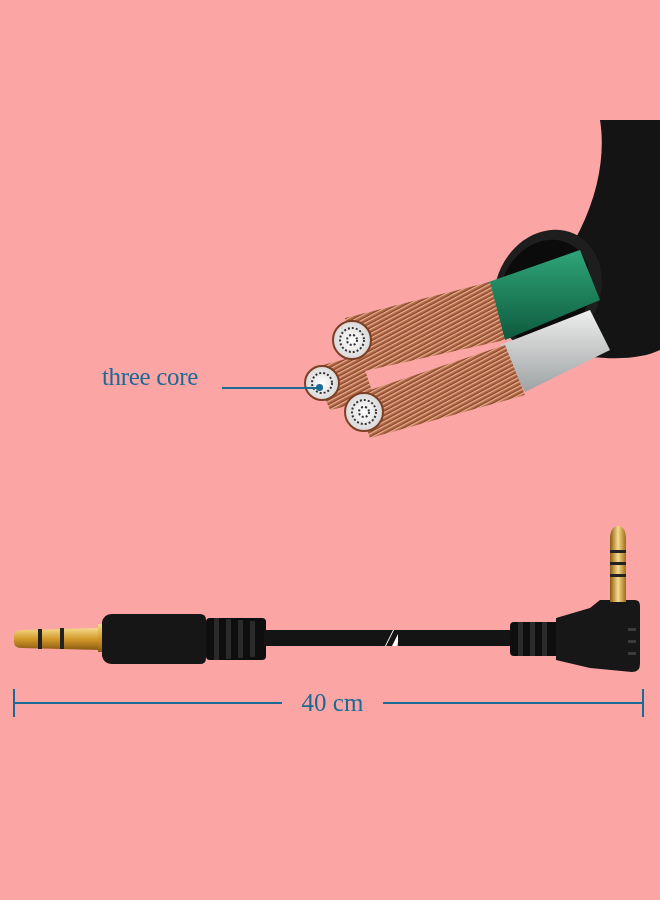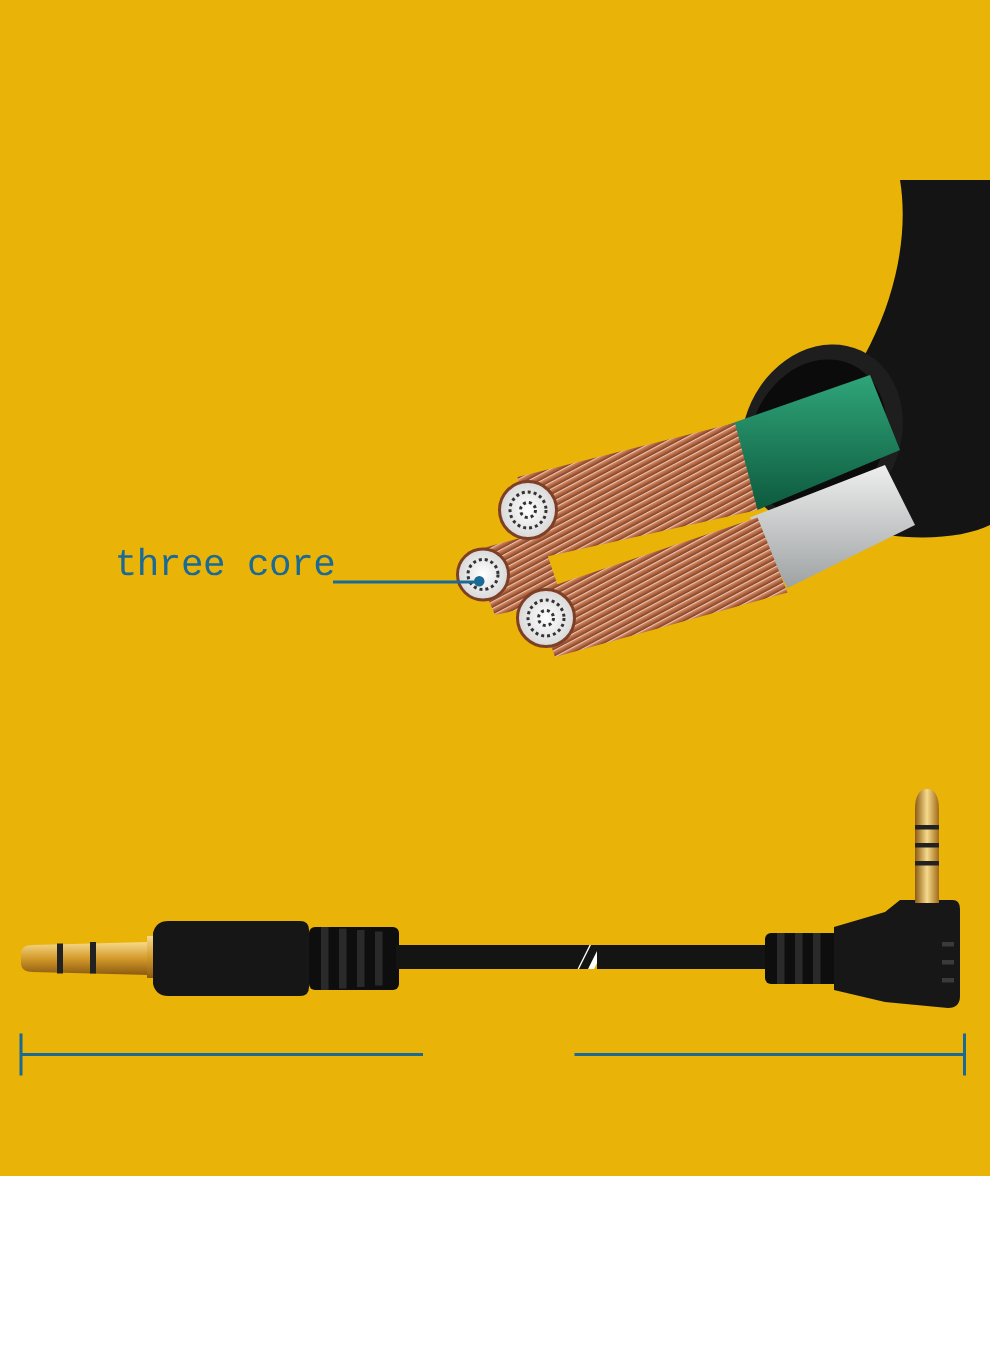--- a/index.html
+++ b/index.html
@@ -1,16 +1,16 @@
 <!DOCTYPE html>
 <html><head>
 <meta charset="utf-8">
 <style>
   html,body{margin:0;padding:0;background:#ffffff;}
-  .canvas{position:relative;width:660px;height:784px;overflow:hidden;background:#eab308;font-family:Liberation Mono, monospace;}
+  .canvas{position:relative;width:660px;height:900px;overflow:hidden;background:#fca5a5;font-family:Liberation Serif, serif;}
   .label{position:absolute;color:#1a6a95;text-align:center;font-size:25px;line-height:30px;letter-spacing:-0.3px;}
   .label1{left:40px;top:362px;width:220px;}
   .label2{left:30px;top:393px;width:240px;}
   .callout-line{position:absolute;left:222px;top:387px;width:98px;height:2px;background:#1a6a95;}
   .callout-dot{position:absolute;left:316px;top:384px;width:7px;height:7px;border-radius:50%;background:#1a6a95;}
   .dim-line{position:absolute;height:2px;background:#1a6a95;top:702px;}
   .dim-left{left:14px;width:268px;}
   .dim-right{left:383px;width:260px;}
   .dim-tick{position:absolute;width:2px;height:28px;background:#1a6a95;top:689px;}
   .tick-l{left:13px;}
@@ -124,16 +124,17 @@
       <rect x="610" y="574" width="16" height="3" fill="#222"></rect>
     </g>
   </svg>
 
   <div class="label label1">three core</div>
   <div class="callout-line"></div>
   <div class="callout-dot"></div>
 
   <div class="dim-tick tick-l"></div>
   <div class="dim-line dim-left"></div>
+  <div class="dim-text">40 cm</div>
   <div class="dim-line dim-right"></div>
   <div class="dim-tick tick-r"></div>
 
 </div>
 
 </body></html>

